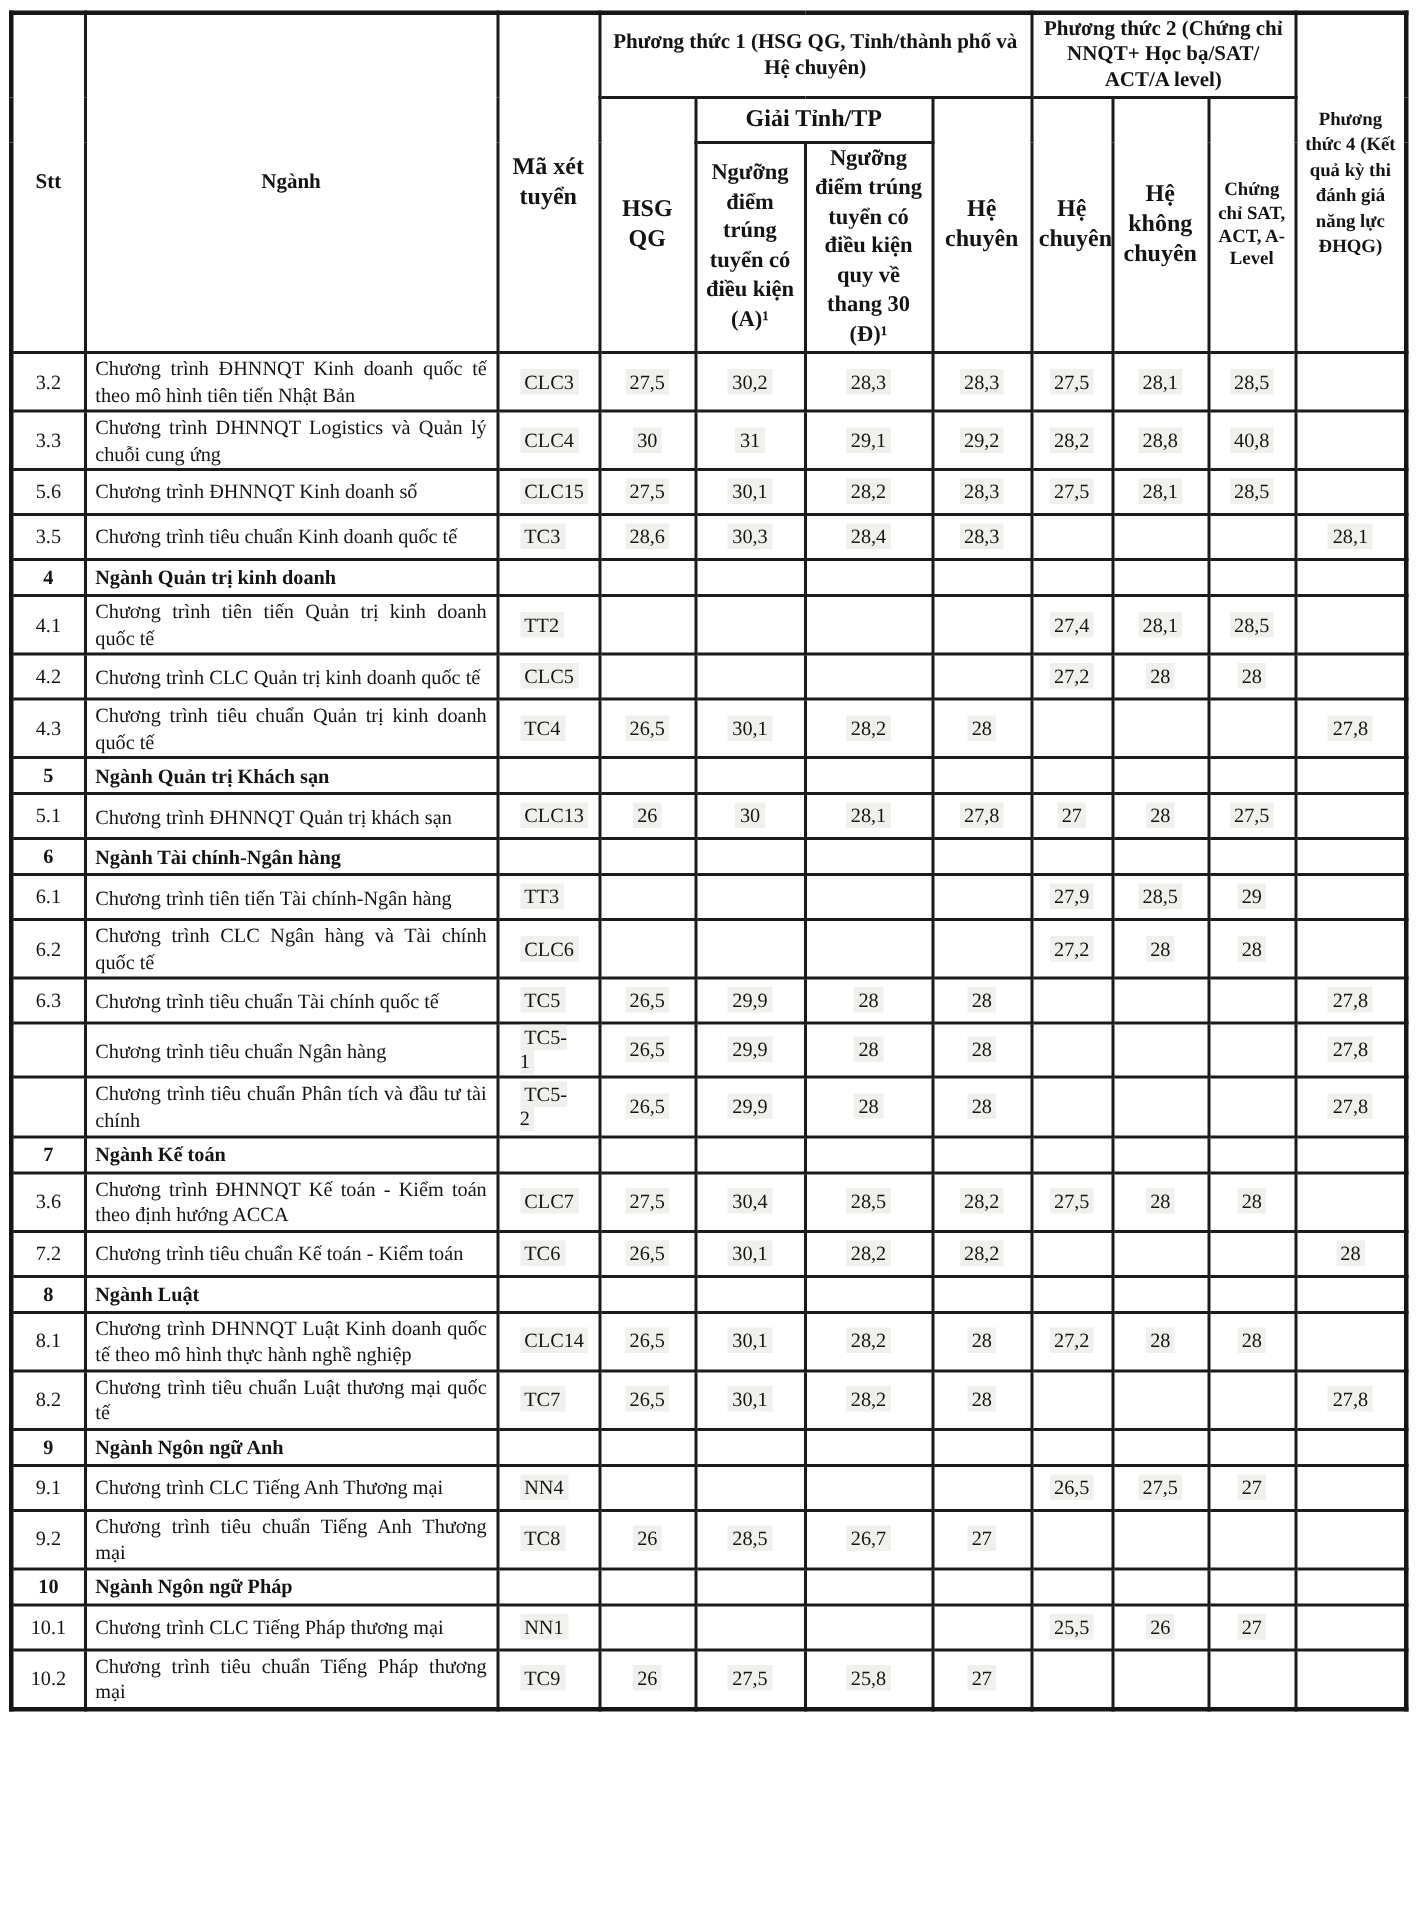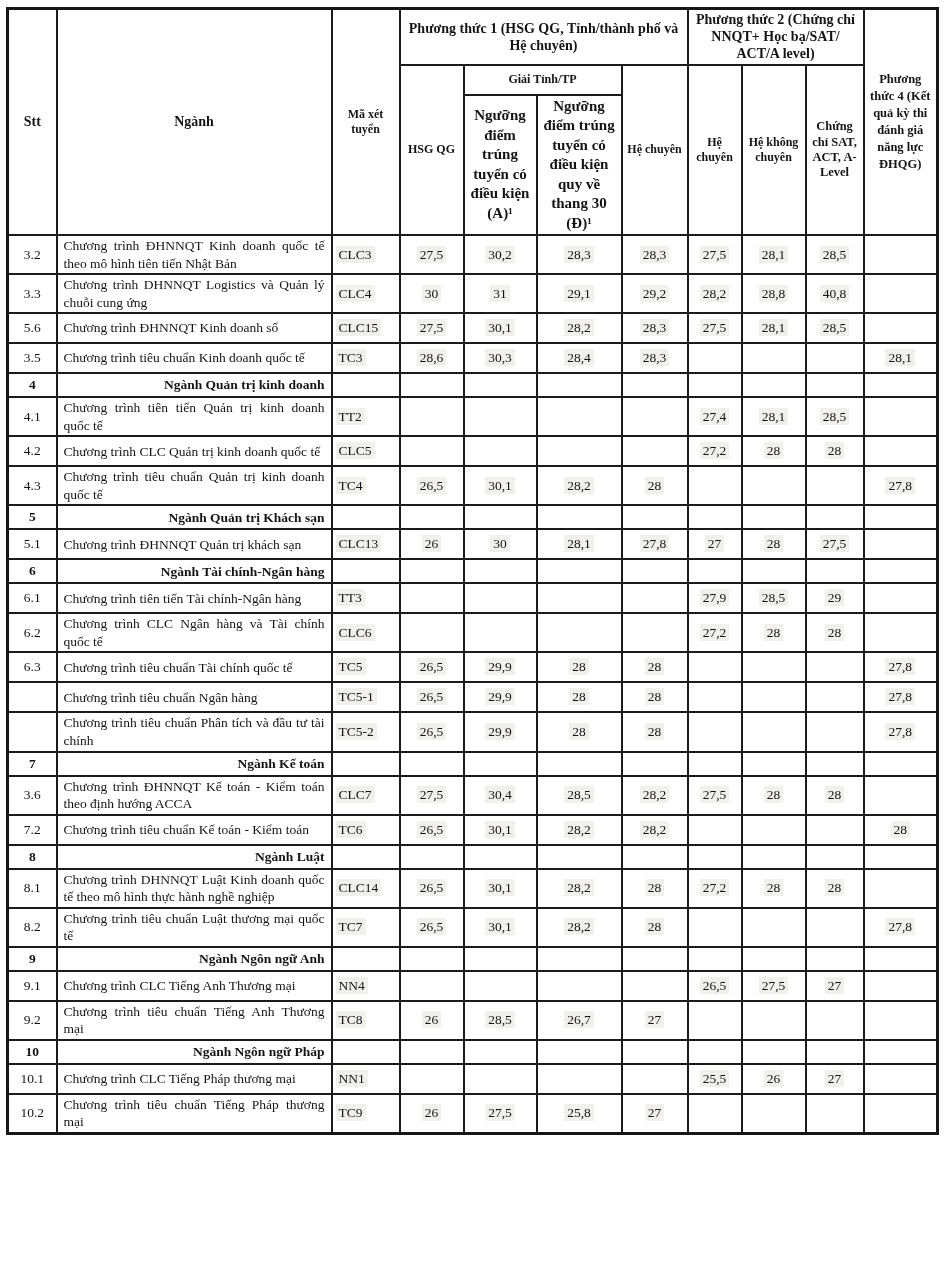--- a/index.html
+++ b/index.html
@@ -26,36 +26,36 @@
     vertical-align: middle;
     padding: 1px 4px;
     overflow: hidden;
   }
   thead th {
     font-weight: bold;
     text-align: center;
     line-height: 1.22;
   }
   .h-main   { font-size: 14px; }
-  .h-mid    { font-size: 12px; }
+  .h-mid    { font-size: 16px; }
   .h-small  { font-size: 15px; line-height: 1.3; }
   .h-pt5    { font-size: 12.5px; line-height: 1.35; }
   .h-cert   { font-size: 12.5px; }
 
   tbody tr.data-row    { height: 30px; }
   tbody tr.section-row { height: 24px; }
 
   td.c-stt  { text-align: center; font-size: 13.5px; padding: 1px 2px; }
   td.c-name { text-align: justify; font-size: 13.5px; line-height: 1.3; padding: 1px 6px; }
-  td.c-code { text-align: left; font-size: 13.5px; padding: 1px 3px; }
+  td.c-code { text-align: left; font-size: 13.5px; padding: 1px 14px; }
   td.c-num  { text-align: center; font-size: 13.5px; }
 
   tr.section-row td.c-stt  .stt-val,
   tr.section-row td.c-name .name-val { font-weight: bold; }
-  tr.section-row td.c-name { text-align: right; margin-left: 28px; }
+  tr.section-row td.c-name { text-align: left; margin-left: 28px; }
 
   .val:not(:empty),
   .code-val:not(:empty) {
     background: #f1f0ed;
     padding: 1px 3px;
   }
   .name-val { background: transparent; }
 </style>
 </head>
 <body>

